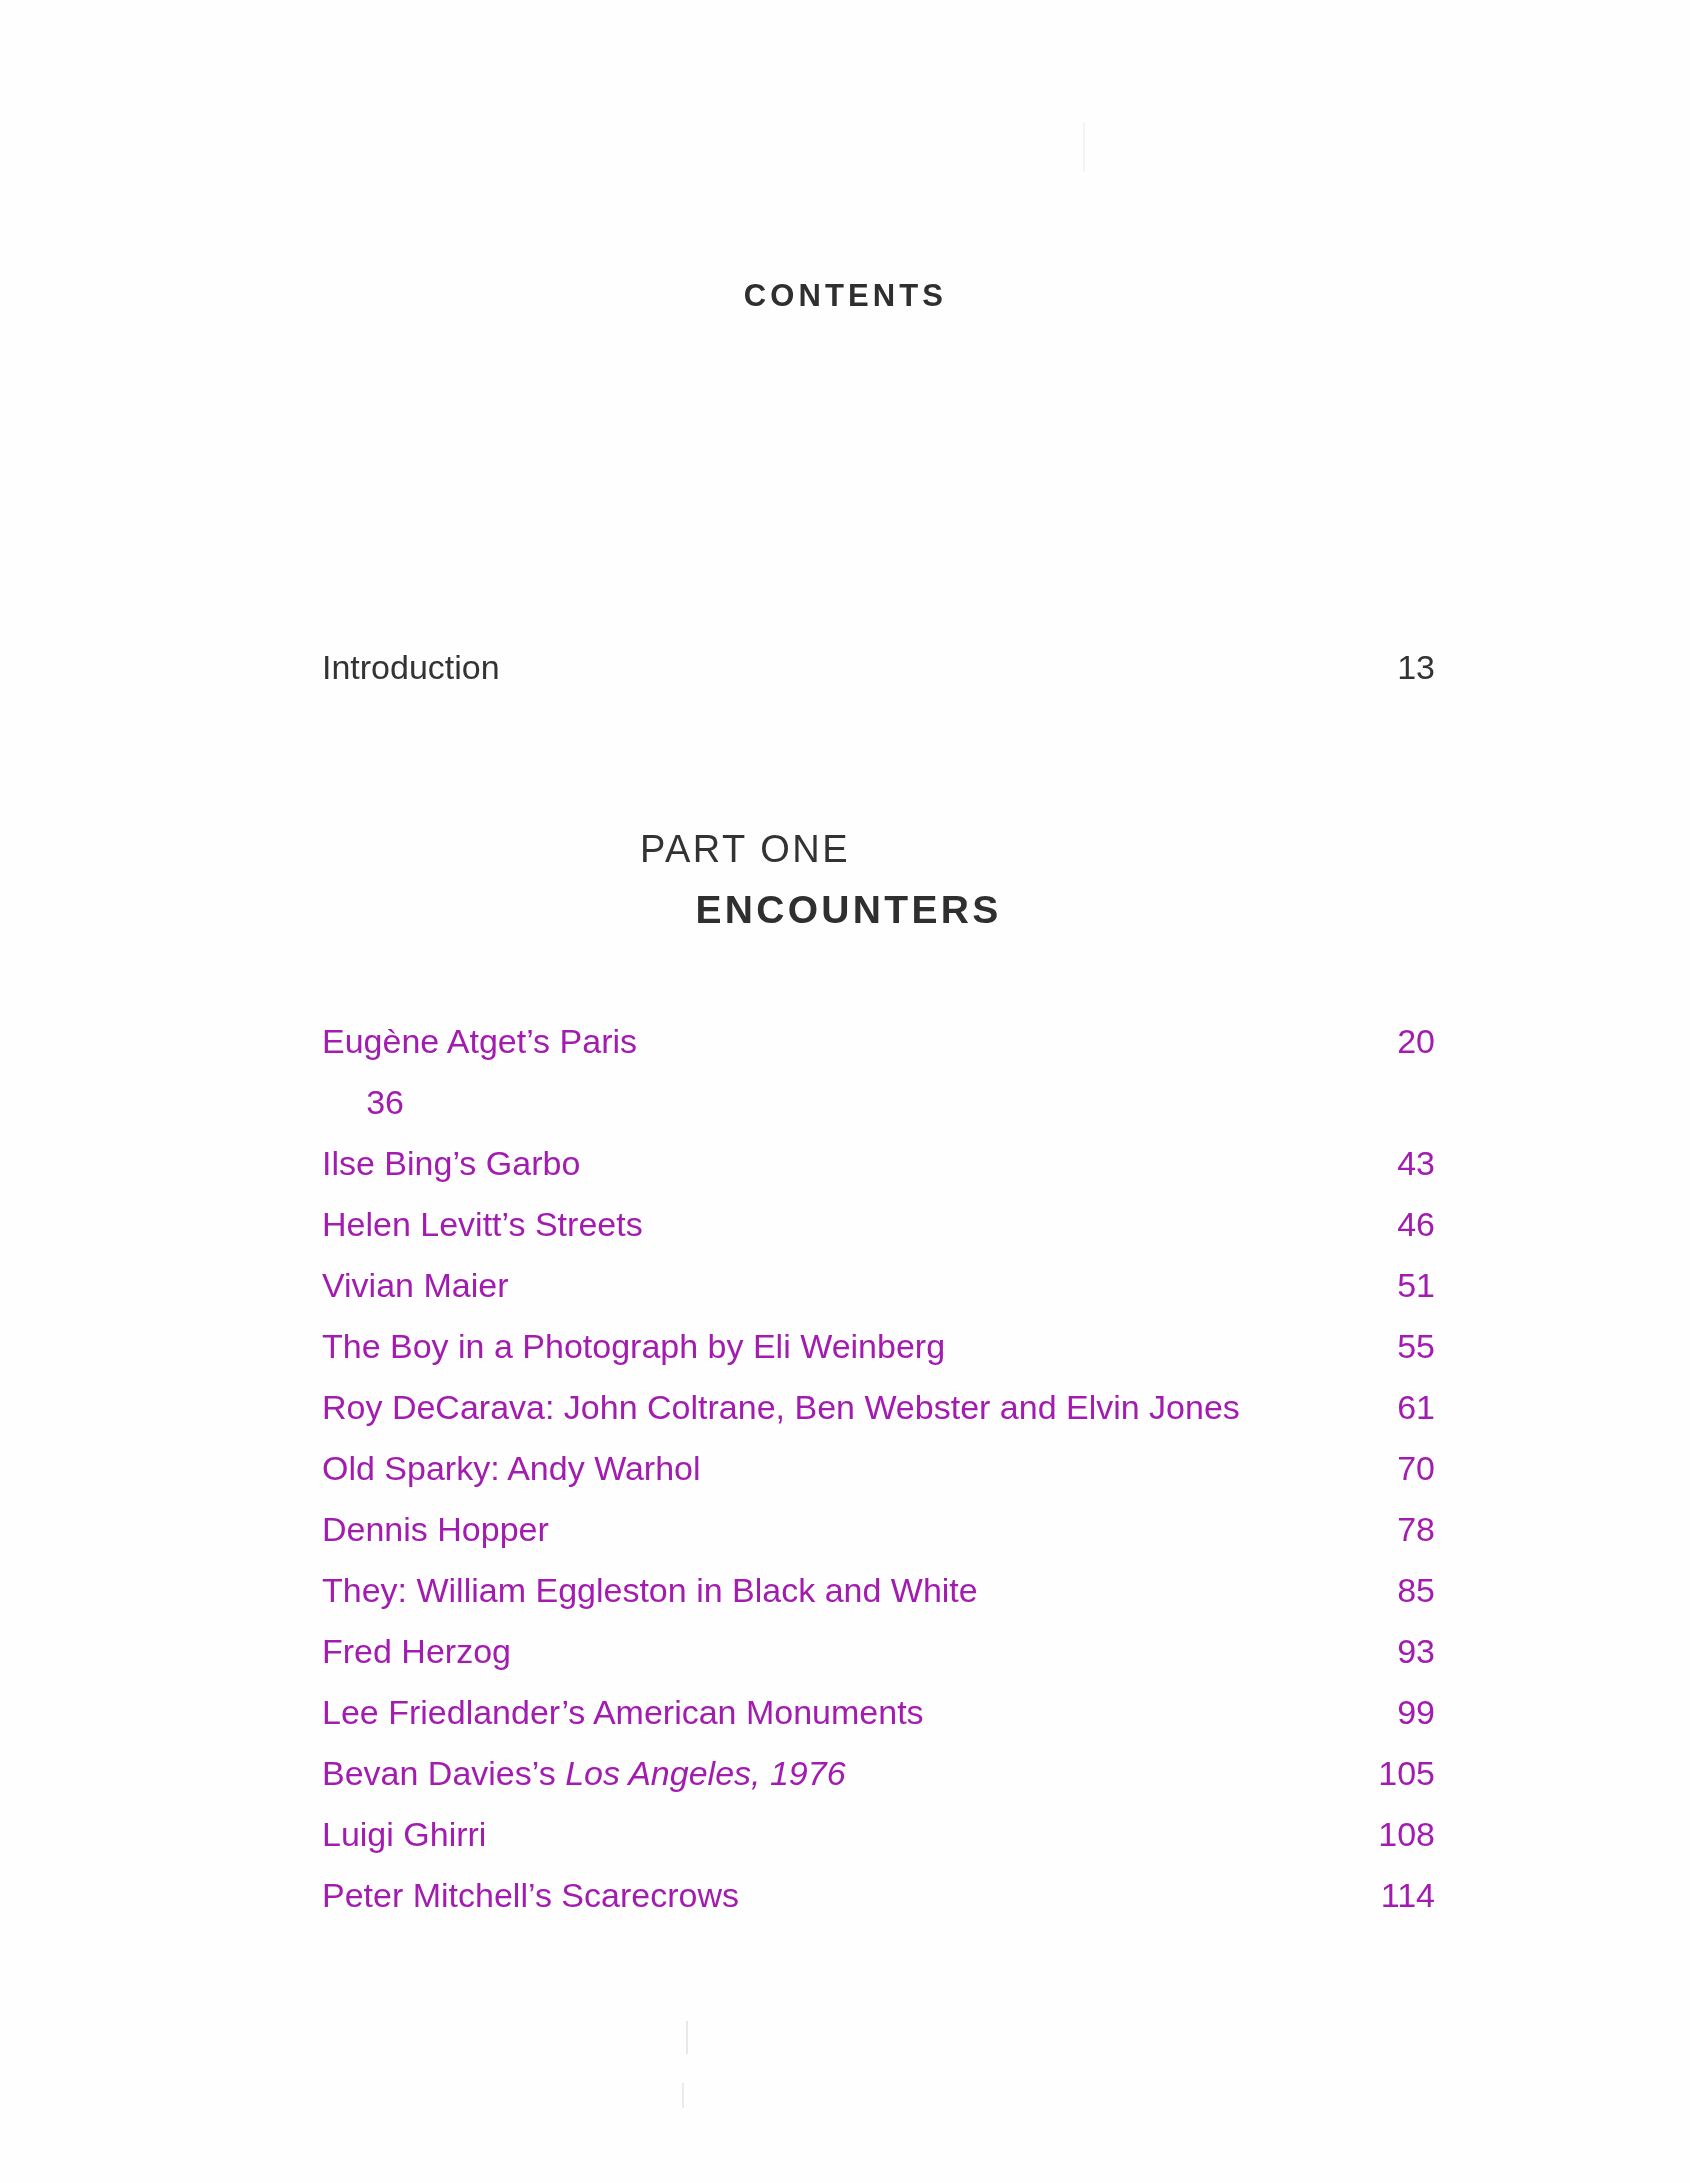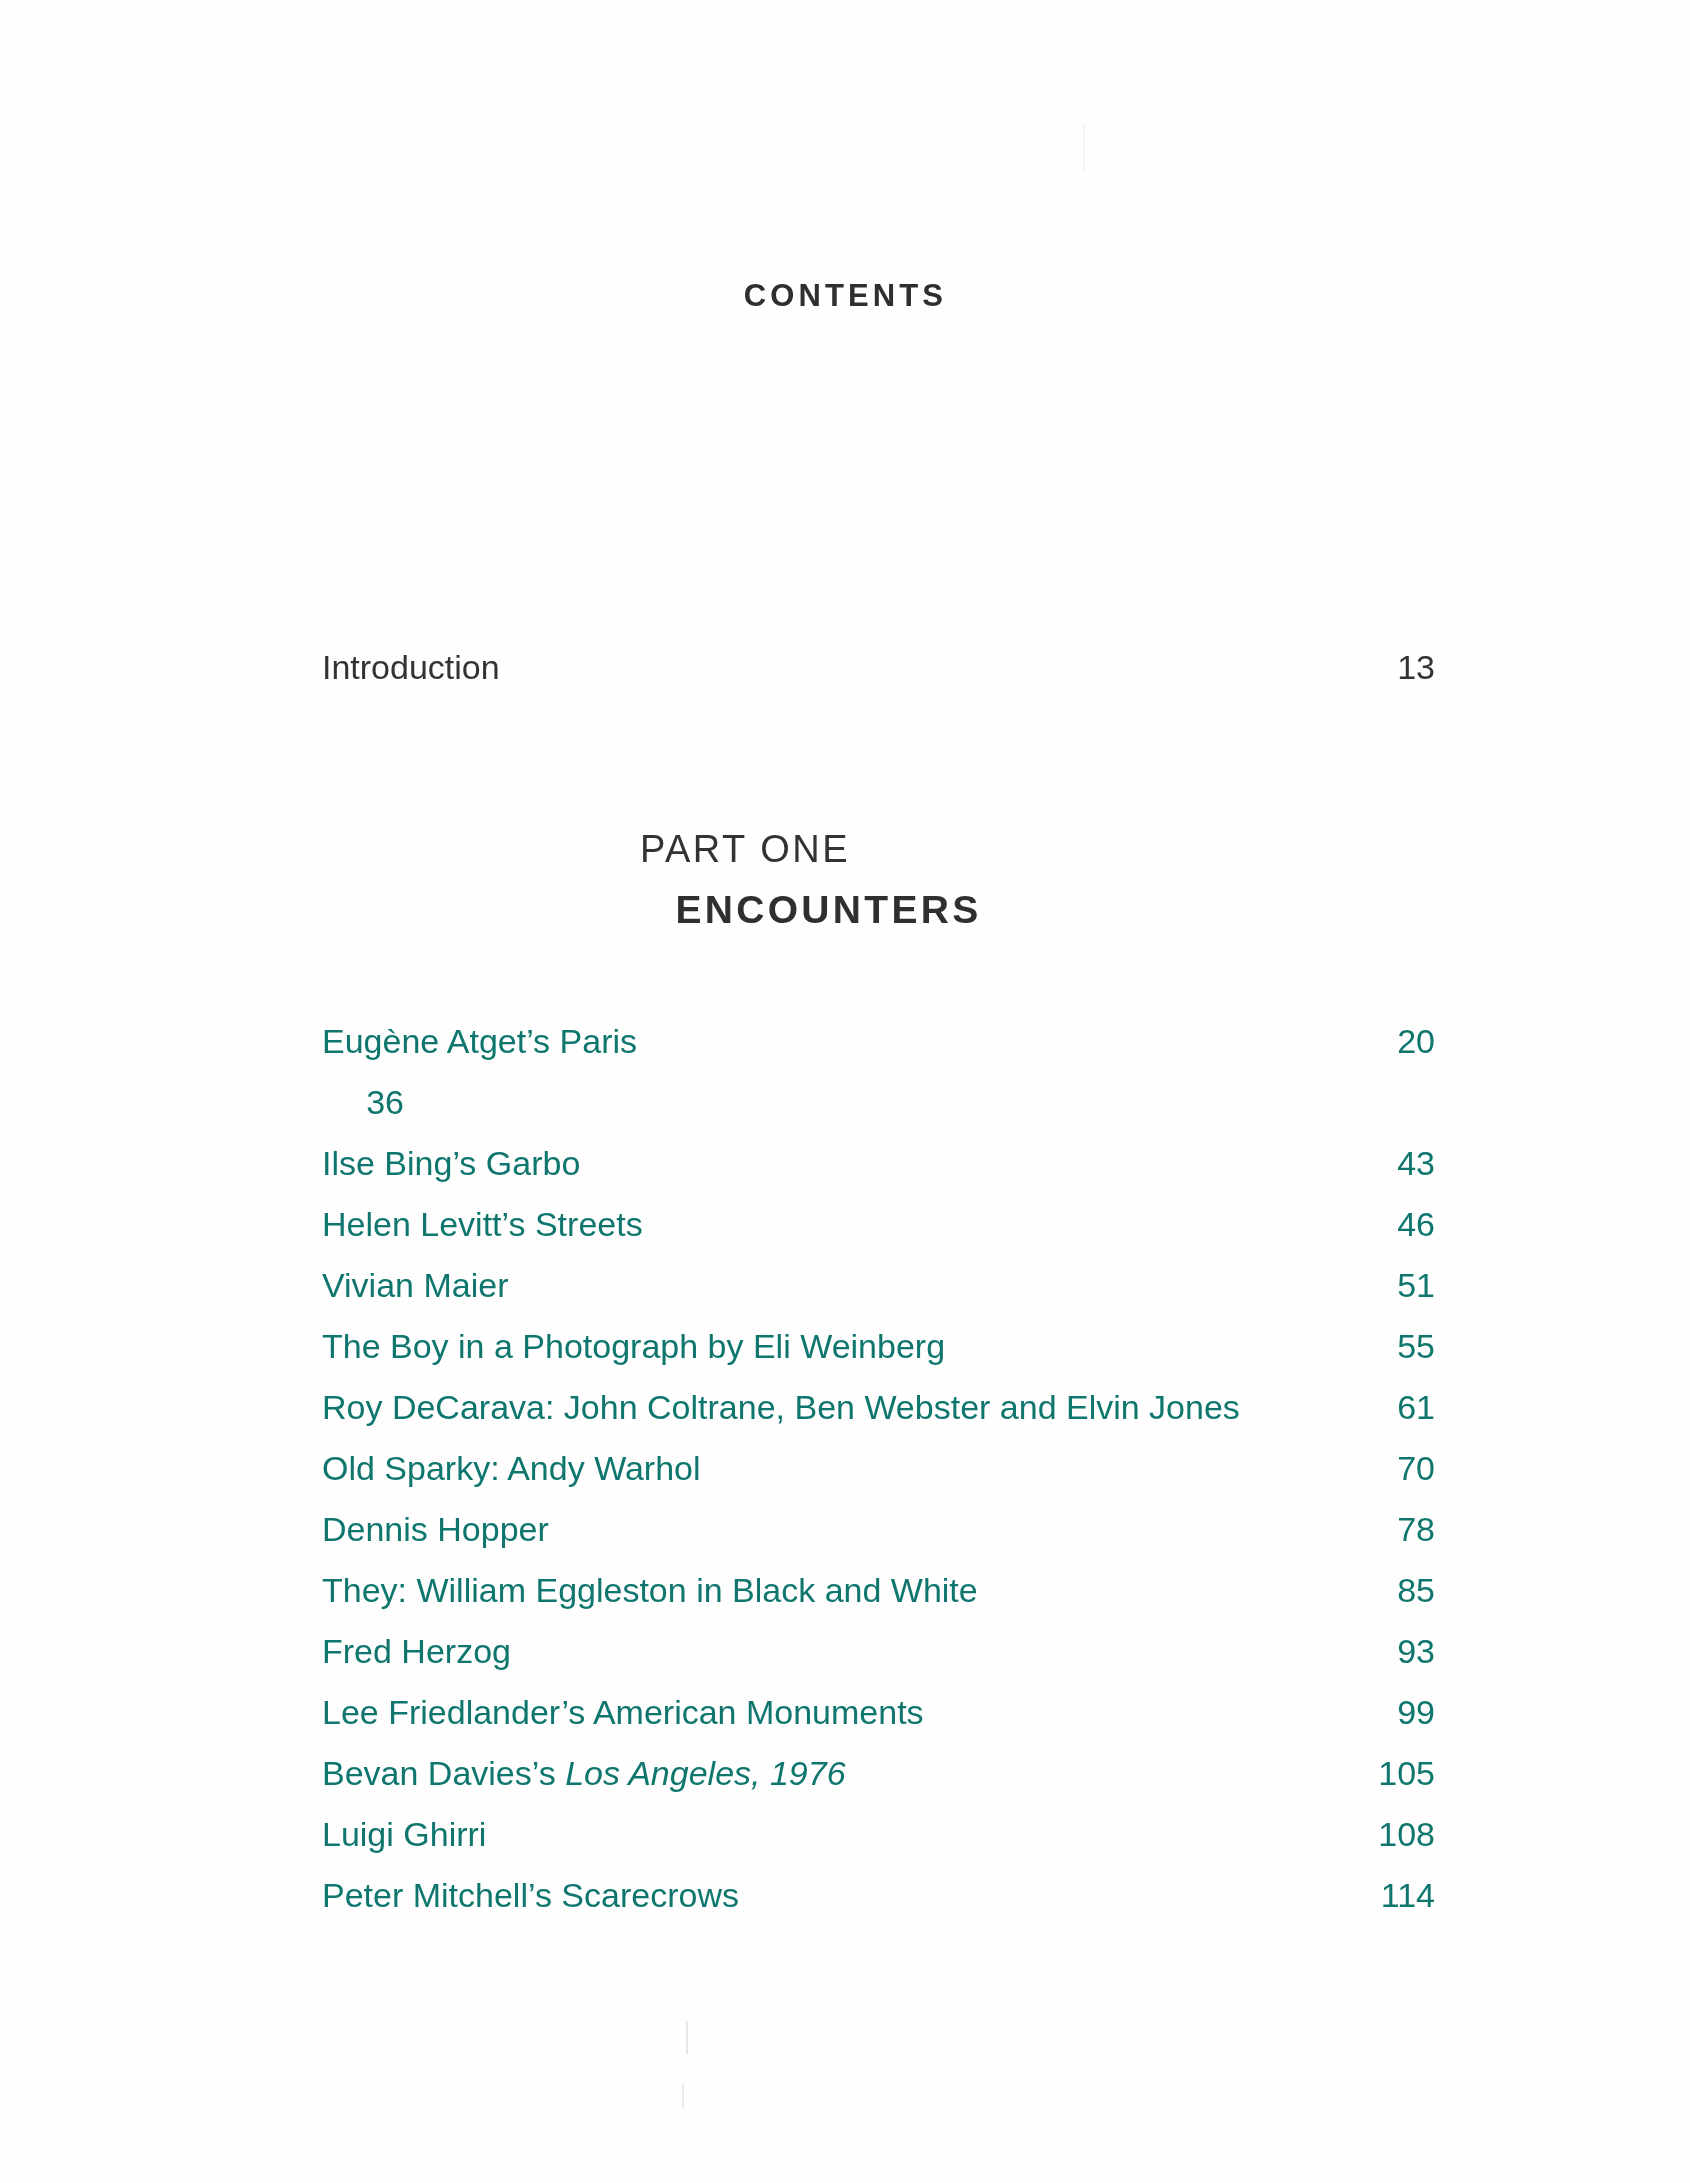--- a/index.html
+++ b/index.html
@@ -62,35 +62,36 @@
     position: absolute;
     left: 0;
     width: 1657px;
     text-align: center;
     top: 885px;
     font-size: 39px;
     line-height: 49px;
     font-weight: bold;
     letter-spacing: 3.3px;
     color: #2f2f2f;
+    padding-left: 20px;
   }
   .entries {
     position: absolute;
     left: 322px;
     width: 1113px;
     top: 1011px;
   }
   .entry {
     display: flex;
     justify-content: space-between;
     align-items: center;
     height: 61px;
     font-size: 34px;
     line-height: 49px;
-    color: #0f766e;
+    color: #a21caf;
   }
   .entry .t { white-space: nowrap; }
   .entry .n { text-align: right; min-width: 82px; }
   .entry i { font-style: italic; }
   .artifact {
     position: absolute;
     background: #d8d8d8;
     width: 1.6px;
   }
 </style>

